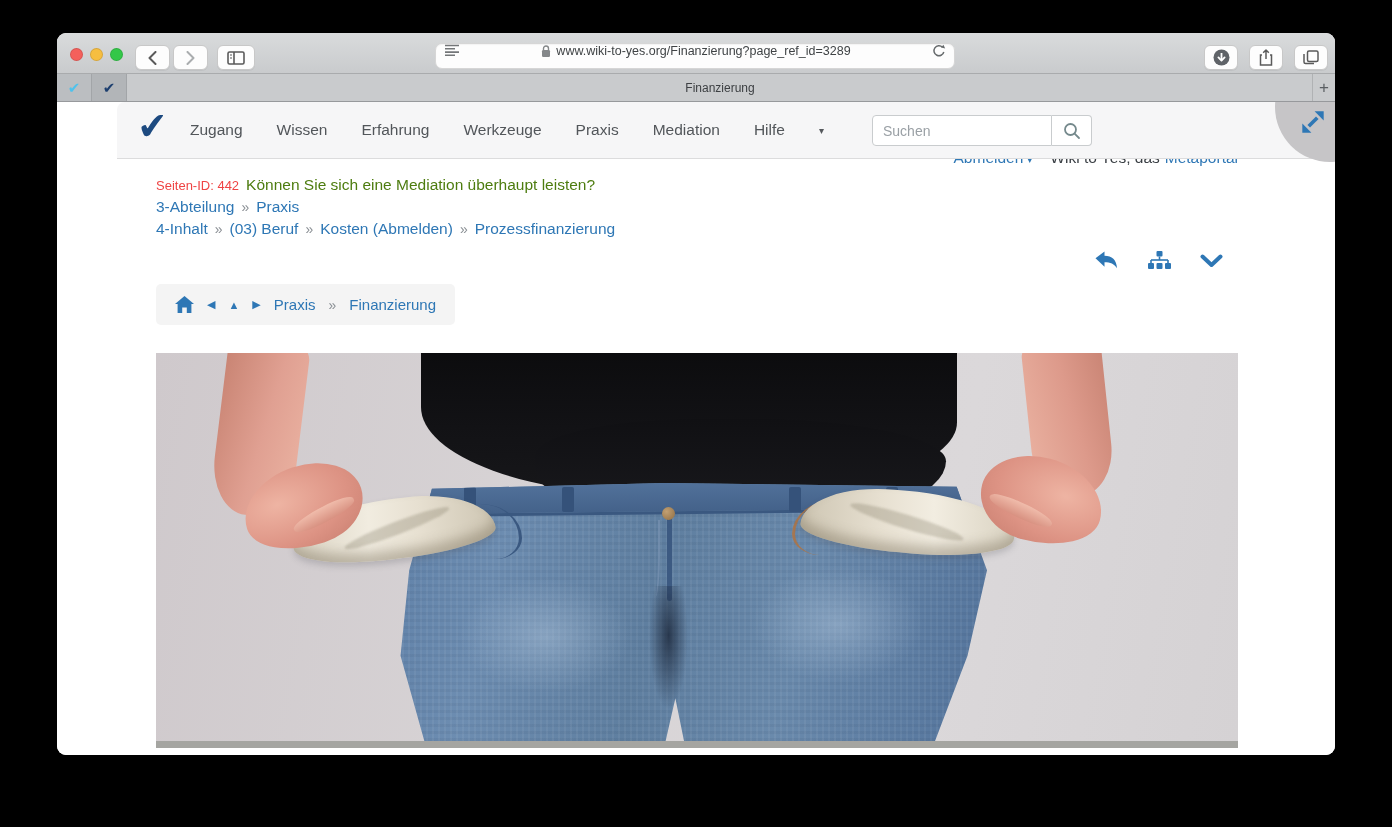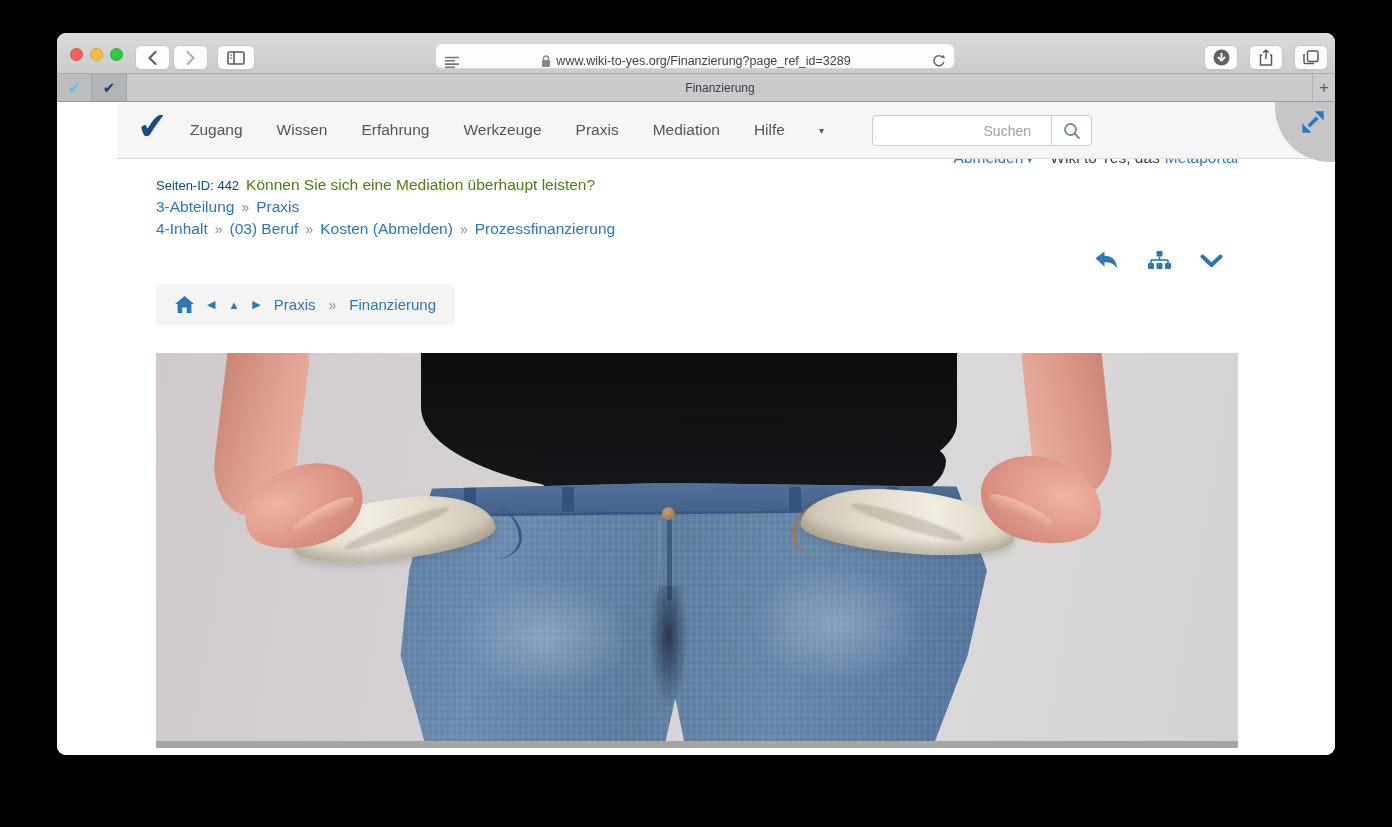--- a/index.html
+++ b/index.html
@@ -20,21 +20,21 @@
   .tl-red{background:#f4605c;} .tl-yellow{background:#f6be40;} .tl-green{background:#33c748;}
   .tb-btn { position:absolute; top:12px; height:25px; background:#fdfdfd;
             border:1px solid #c8c8c8; border-radius:6px; display:flex;
             align-items:center; justify-content:center; box-shadow:0 1px 0 rgba(0,0,0,.05); }
   .btn-back{left:78px;width:35px;border-radius:6px;}
   .btn-fwd{left:116px;width:35px;}
   .btn-side{left:160px;width:38px;}
   .btn-dl{left:1147px;width:34px;} .btn-share{left:1192px;width:34px;} .btn-tabs{left:1237px;width:34px;}
   .urlbar { position:absolute; left:378px; top:10px; width:520px; height:26px;
             background:#fdfdfd; border:1px solid #d6d6d6; border-radius:7px;
-            display:flex; align-items:flex-end; padding:0 8px;
+            display:flex; align-items:flex-start; padding:0 8px;
             box-shadow:inset 0 1px 1px rgba(0,0,0,.04); }
   .url-center { flex:1; display:flex; align-items:center; justify-content:center; gap:5px; }
   .url-text { font-size:12.5px; color:#3f4345; }
 
   
   .tabbar { position:relative; height:28px; background:#c9cbcd; border-bottom:1px solid #97999c; }
   .pinned { position:absolute; top:0; height:27px; width:35px; display:flex;
             align-items:center; justify-content:center; border-right:1px solid #a2a5a8;
             font-size:15px; font-weight:bold; }
   .pin1 { left:0; background:#bbbec1; color:#4fc2ec; }
@@ -63,33 +63,33 @@
                   background:#f6f6f7; border-bottom:1px solid #dcdcdd;
                   border-top-left-radius:8px; }
   .logo { position:absolute; left:80px; top:3px; font-size:37px; font-weight:bold;
           color:#1d4a80; transform:rotate(-4deg); cursor:pointer; }
   .menu { position:absolute; left:133px; top:0; height:56px; display:flex;
           align-items:center; gap:34px; }
   .menu-item { font-size:15.5px; color:#52565a; cursor:pointer; white-space:nowrap; }
   .menu-caret { font-size:10px; color:#55595d; cursor:pointer; }
   .search { position:absolute; left:815px; top:13px; display:flex; }
   .search input { width:180px; height:31px; border:1px solid #c9ccce;
-                  border-radius:4px 0 0 4px; padding:0 20px; font-size:14px;
+                  border-radius:4px 0 0 4px; padding:0 10px; font-size:14px;
                   color:#333; outline:none;
-                  font-family:"Liberation Sans","DejaVu Sans",sans-serif;text-align:right; }
+                  font-family:"Liberation Sans","DejaVu Sans",sans-serif; }
   .search input::placeholder { color:#9aa0a5; }
   .search-btn { width:40px; height:31px; border:1px solid #c9ccce; border-left:none;
                 border-radius:0 4px 4px 0; background:#fff; display:flex;
                 align-items:center; justify-content:center; cursor:pointer; }
 
   .fs-circle { position:absolute; right:-50px; top:-50px; width:110px; height:110px;
                border-radius:50%; background:#c6c5c7; z-index:6; }
   .pageid-row { position:absolute; left:99px; top:74px; display:flex;
                 align-items:baseline; white-space:nowrap; }
-  .pageid { font-size:13px; color:#0c4a6e; }
+  .pageid { font-size:13px; color:#ef4444; }
   .page-q { font-size:15.5px; color:#4d7c0f; margin-left:7px; }
   .crumb-row { position:absolute; left:99px; font-size:15.5px; white-space:nowrap; }
   .crumb-row a { color:#2e77b5; text-decoration:none; cursor:pointer; }
   .crumb-sep { color:#8a8f94; margin:0 7px; font-size:14px; }
   .row-dept { top:96px; } .row-cont { top:118px; }
 
   .action-icons { position:absolute; right:112px; top:148px; display:flex;
                   gap:29px; align-items:center; }
   .action-icons svg { cursor:pointer; display:block; }
 

